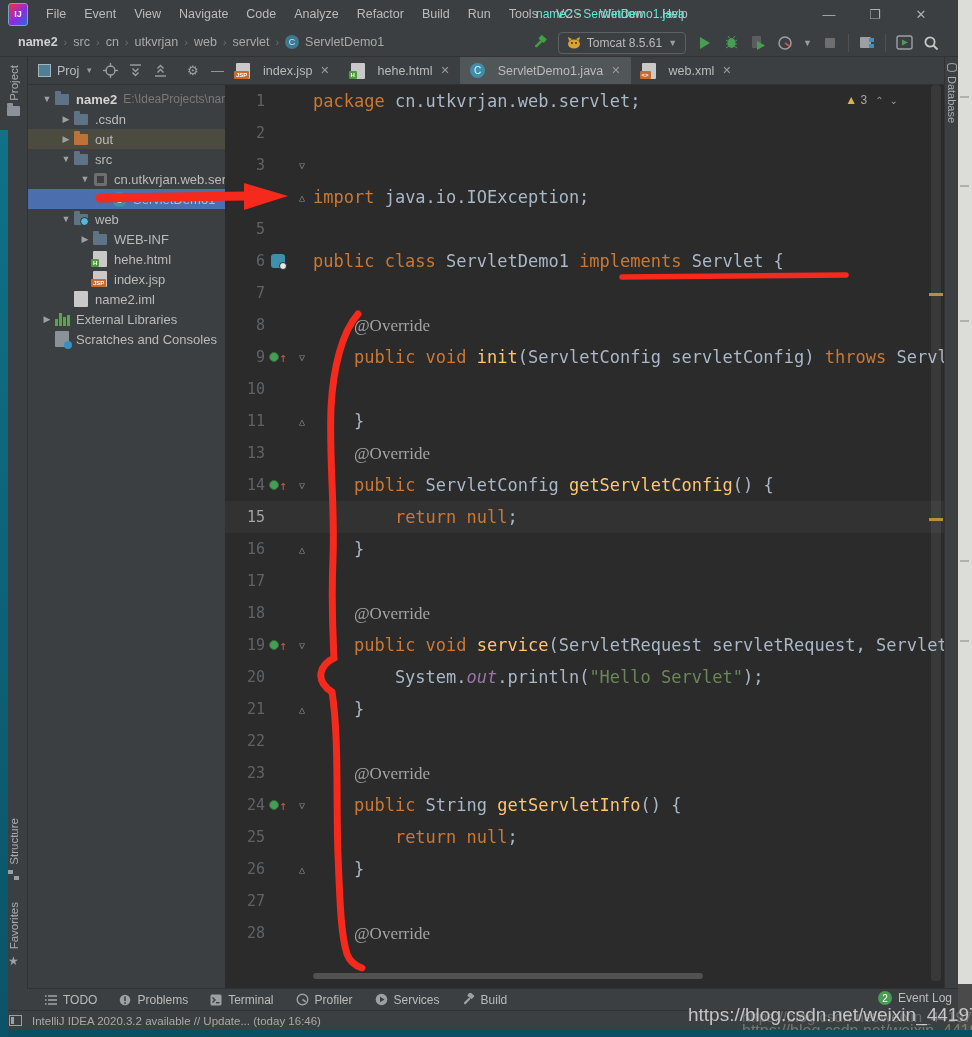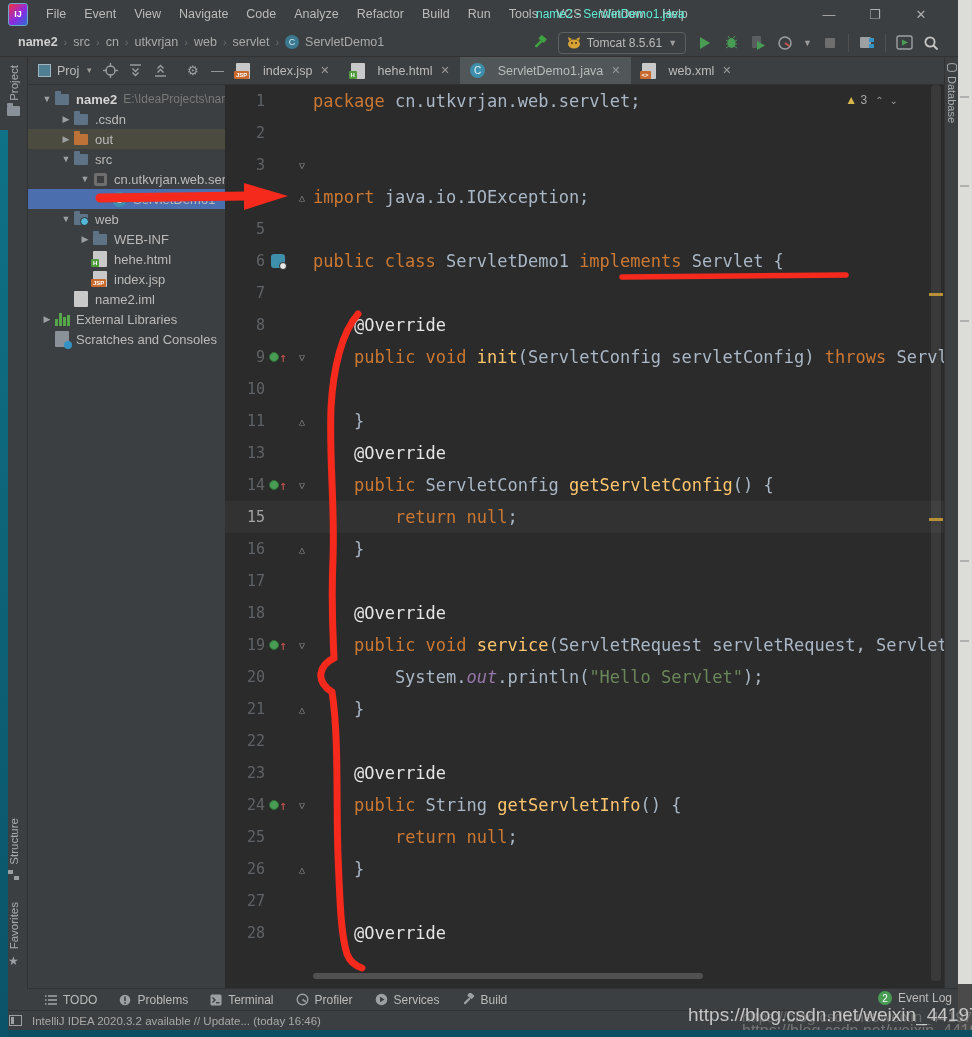--- a/index.html
+++ b/index.html
@@ -82,21 +82,21 @@
   .code-line.cur { background:#323232; }
   .lnum { width:40px; text-align:right; color:#606366; font-size:15px; flex:none; }
   .cur .lnum { color:#A4A3A3; }
   .gut-ov { width:26px; flex:none; display:flex; align-items:center; justify-content:center; gap:1px; }
   .ov-circle { width:10px; height:10px; border-radius:50%; background:#499C54; border:1px solid #2E6B38; }
   .ov-arrow { color:#C75450; font-size:13px; line-height:1; }
   .gut-fold { width:22px; flex:none; text-align:center; color:#8C8C8C; font-size:10px; }
   .classmark { width:14px; height:14px; background:#3E8FAC; border-radius:3px; position:relative; }
   .classmark:after { content:""; position:absolute; right:-2px; bottom:-2px; width:6px; height:6px; border-radius:50%; background:#E8E8E8; border:1px solid #2B2B2B; }
   .ctext { white-space:pre; }
-  .ck { color:#CC7832; } .cd { color:#A9B7C6; } .ca { color:#e5e5e5; }
+  .ck { color:#CC7832; } .cd { color:#A9B7C6; } .ca { color:#a3a3a3;font-family:Liberation Serif, serif; }
   .cm { color:#FFC66D; } .cs { color:#6A8759; } .ci { color:#9876AA; font-style:italic; }
   .warn-widget { position:absolute; right:40px; top:8px; display:flex; align-items:center; gap:8px; font-size:12px; color:#A8A8A8; z-index:5; }
   .warn-tri { color:#D6B648; font-size:12px; }
   .chevrons { color:#9A9A9A; font-size:10px; letter-spacing:6px; }
   .vscroll { position:absolute; right:3px; top:0; width:10px; height:896px; background:rgba(255,255,255,0.07); border-radius:4px; }
   .scrollmark { position:absolute; right:1px; width:14px; height:3px; background:#B89038; z-index:6; }
   .hscroll { position:absolute; left:88px; top:888px; width:390px; height:6px; background:rgba(255,255,255,0.18); border-radius:3px; }
 
   .right-stripe { position:absolute; left:944px; top:57px; width:14px; height:953px; background:#3C3F41; border-left:1px solid #323232; }
   .db-label { position:absolute; top:6px; left:0; width:14px; display:flex; flex-direction:column; align-items:center; gap:4px; color:#A8ADB0; font-size:11px; }

